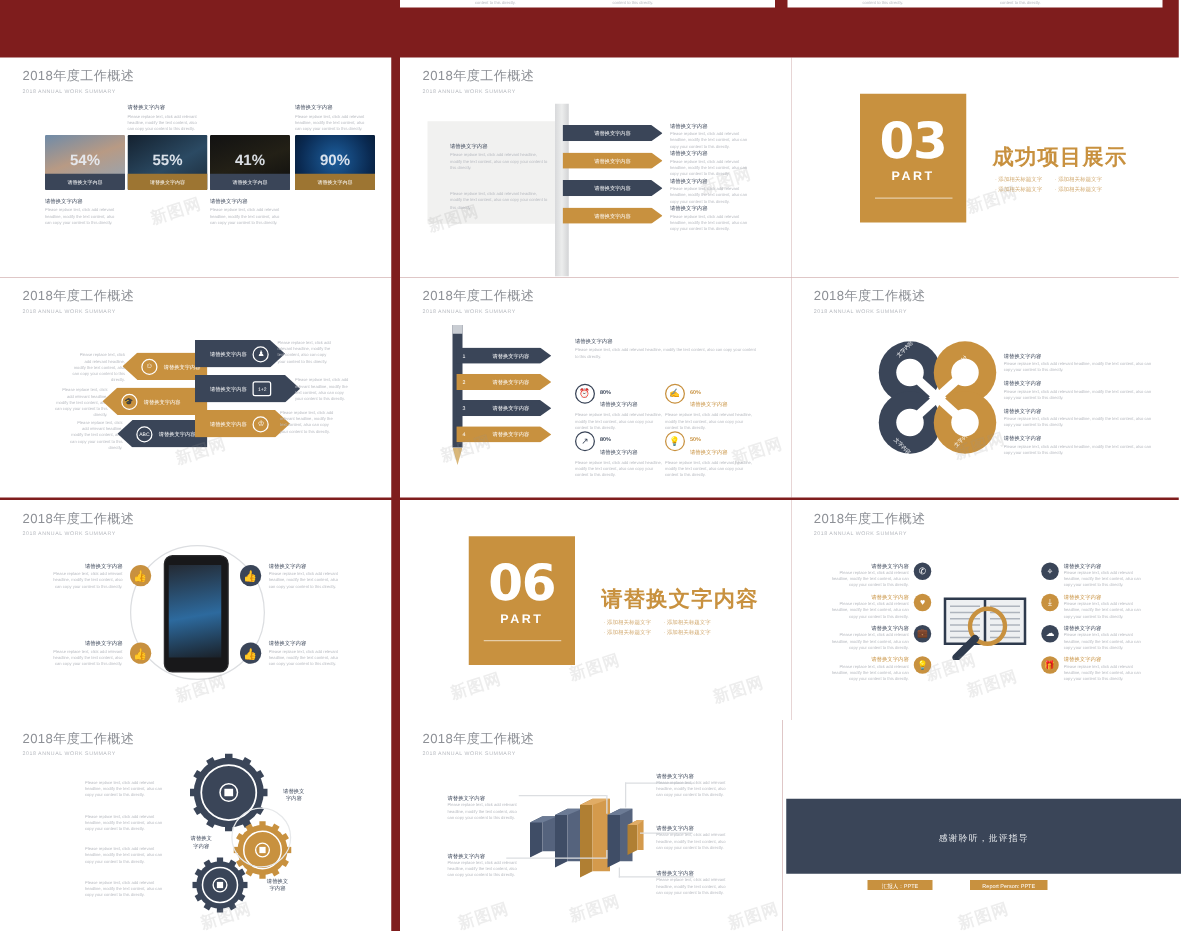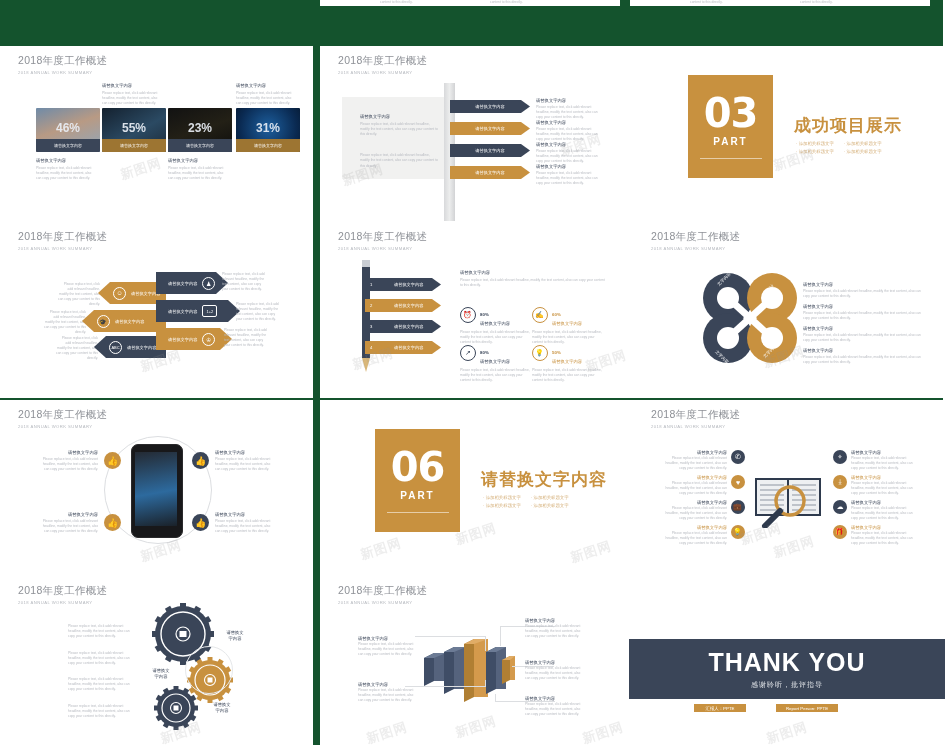--- a/index.html
+++ b/index.html
@@ -1,17 +1,17 @@
 <!DOCTYPE html>
 <html><head>
 <meta charset="utf-8">
 <style>
   html,body{margin:0;padding:0;background:#fff;}
   body{width:945px;height:745px;overflow:hidden;font-family:"Liberation Sans",sans-serif;}
-  .sheet{position:relative;width:943px;height:745px;background:#14532d;}
+  .sheet{position:relative;width:943px;height:745px;background:#7f1d1d;}
   .slide{position:absolute;background:#fff;overflow:hidden;}
   .ttl{position:absolute;left:18px;top:8px;}
   .ttl .t1{font-size:10.5px;color:#8d9096;letter-spacing:.3px;white-space:nowrap;}
   .ttl .t2{font-size:4.2px;color:#b6b9bf;letter-spacing:.45px;margin-top:2px;white-space:nowrap;}
   .tiny{font-size:3.3px;color:#b8bbc1;line-height:1.55;}
   .lbl{font-size:4.3px;color:#6f737a;line-height:1.4;}
   .lbl.o{color:#c8913f;}
   .lbl.d{color:#3a4558;}
   
   .partbox{position:absolute;background:#c8913f;display:flex;flex-direction:column;align-items:center;justify-content:center;}
@@ -65,55 +65,55 @@
   </div>
 
   <div class="slide" style="left:0px;top:46px;width:313px;height:176px;">
     <div class="ttl">
       <div class="t1">2018年度工作概述</div>
       <div class="t2">2018 ANNUAL WORK SUMMARY</div>
     </div>
 
     <div class="card" style="left:36px;top:62px;width:64px;height:44px;">
       <div class="ph" style="background:linear-gradient(160deg,#6f8ba8 0%,#b89a84 45%,#8fa7bd 100%);"></div>
-      <div class="pct">46%</div>
+      <div class="pct">54%</div>
       <div class="cap" style="background:#3a4558;">请替换文字内容</div>
     </div>
     <div style="position:absolute;left:36px;top:112px;width:58px;">
       <div class="lbl d">请替换文字内容</div>
       <div class="tiny" style="margin-top:2px;">Please replace text, click add relevant headline, modify the text content, also can copy your content to this directly.</div>
     </div>
 
     <div style="position:absolute;left:102px;top:37px;width:58px;">
       <div class="lbl d">请替换文字内容</div>
       <div class="tiny" style="margin-top:2px;">Please replace text, click add relevant headline, modify the text content, also can copy your content to this directly.</div>
     </div>
     <div class="card" style="left:102px;top:62px;width:64px;height:44px;">
       <div class="ph" style="background:linear-gradient(150deg,#14212f 0%,#2b4a63 55%,#1c2a38 100%);"></div>
       <div class="pct">55%</div>
       <div class="cap" style="background:#9d7532;">请替换文字内容</div>
     </div>
 
     <div class="card" style="left:168px;top:62px;width:64px;height:44px;">
       <div class="ph" style="background:linear-gradient(160deg,#121212 0%,#232016 50%,#0d0d0d 100%);"></div>
-      <div class="pct">23%</div>
+      <div class="pct">41%</div>
       <div class="cap" style="background:#3a4558;">请替换文字内容</div>
     </div>
     <div style="position:absolute;left:168px;top:112px;width:58px;">
       <div class="lbl d">请替换文字内容</div>
       <div class="tiny" style="margin-top:2px;">Please replace text, click add relevant headline, modify the text content, also can copy your content to this directly.</div>
     </div>
 
     <div style="position:absolute;left:236px;top:37px;width:58px;">
       <div class="lbl d">请替换文字内容</div>
       <div class="tiny" style="margin-top:2px;">Please replace text, click add relevant headline, modify the text content, also can copy your content to this directly.</div>
     </div>
     <div class="card" style="left:236px;top:62px;width:64px;height:44px;">
       <div class="ph" style="background:radial-gradient(circle at 50% 45%,#1d5f9e 0%,#0a2a52 70%,#061a33 100%);"></div>
-      <div class="pct">31%</div>
+      <div class="pct">90%</div>
       <div class="cap" style="background:#9d7532;">请替换文字内容</div>
     </div>
   </div>
 
   <div class="slide" style="left:320px;top:46px;width:313px;height:176px;">
     <div class="ttl">
       <div class="t1">2018年度工作概述</div>
       <div class="t2">2018 ANNUAL WORK SUMMARY</div>
     </div>
 
@@ -620,21 +620,20 @@
     <div style="position:absolute;left:205px;top:120px;width:58px;">
       <div class="lbl d">请替换文字内容</div>
       <div class="tiny">Please replace text, click add relevant headline, modify the text content, also can copy your content to this directly.</div>
       </div>
     <div class="wm" style="left:46px;top:148px;">新图网</div>
     <div class="wm" style="left:262px;top:148px;">新图网</div>
   </div>
 
   <div class="slide" style="left:626px;top:576px;width:319px;height:169px;">
     <div class="thank" style="left:3px;top:63px;width:316px;height:60px;">
-      <div class="ty">THANK YOU</div>
       <div class="sub">感谢聆听，批评指导</div>
     </div>
     <div class="tbtn" style="left:68px;top:128px;width:52px;height:8px;">汇报人：PPTE</div>
     <div class="tbtn" style="left:150px;top:128px;width:62px;height:8px;">Report Person: PPTE</div>
     <div class="wm" style="left:140px;top:148px;">新图网</div>
   </div>
 
   <div class="wm" style="left:120px;top:160px;">新图网</div>
   <div class="wm" style="left:455px;top:525px;">新图网</div>
   <div class="wm" style="left:740px;top:525px;">新图网</div>

